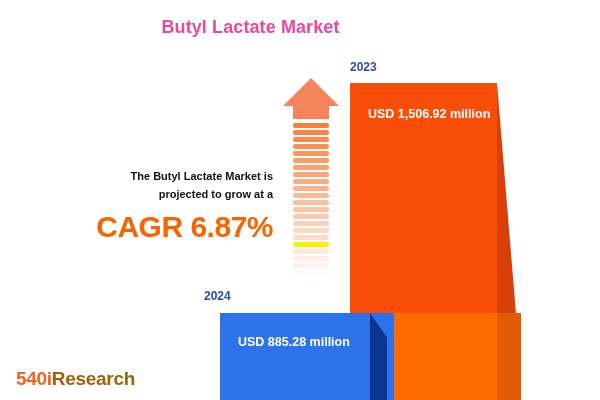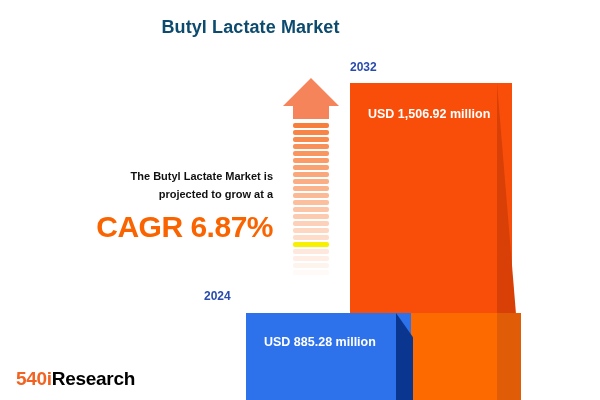--- a/index.html
+++ b/index.html
@@ -22,21 +22,21 @@
 
   
   .chart-title {
     position: absolute;
     left: 0;
     top: 17px;
     width: 501px;
     text-align: center;
     font-size: 18px;
     font-weight: bold;
-    color: #0c4a6e;
+    color: #ec4899;
     letter-spacing: 0.1px;
   }
 
   
   .arrow-wrap {
     position: absolute;
     left: 283px;
     top: 78px;
     width: 56px;
     height: 215px;
@@ -93,21 +93,20 @@
     font-weight: bold;
     color: #FA6400;
     letter-spacing: -0.5px;
     line-height: 34px;
     text-align: right;
   }
 
   
   .bar {
     position: absolute;
-    padding-left: 15px;
   }
   .bar-face {
     position: absolute;
     left: 0;
     top: 0;
     width: 100%;
     height: 100%;
   }
   .bar-side {
     position: absolute;
@@ -156,44 +155,43 @@
     top: 230px;
     width: 24px;
     height: 87px;
     background: #E05C06;
   }
 
   
   #bar-2024 {
     left: 220px;
     top: 313px;
-    width: 150px;
+    width: 174px;
     height: 87px;
-    margin-left: 26px;
   }
   #bar-2024 .bar-face { background: #2E72EB; }
   #bar-2024 .bar-side {
     left: 150px;
     width: 17px;
     background: #0A3690;
     clip-path: polygon(0 0, 100% 28%, 100% 100%, 0 100%);
   }
 
   
   .logo {
     position: absolute;
     left: 16px;
     top: 368px;
     font-size: 19px;
     font-weight: bold;
     letter-spacing: -0.3px;
   }
   .logo-360 { color: #F26322; }
   .logo-i { color: #F26322; }
-  .logo-research { color: #000000; }
+  .logo-research { color: #a16207; }
 </style>
 </head>
 <body>
 
 <div class="canvas">
 
   <div class="chart-title">Butyl Lactate Market</div>
 
   <div class="arrow-wrap">
     <div class="arrow-head"></div>
@@ -225,21 +223,21 @@
         <div class="arrow-bar" style="background: rgba(248, 126, 60, 0);"></div>
       </div>
   </div>
 
   <div class="cagr-block">
     <div class="cagr-line">The Butyl Lactate Market is</div>
     <div class="cagr-line">projected to grow at a</div>
     <div class="cagr-value">CAGR 6.87%</div>
   </div>
 
-  <div class="bar-year" style="left:350px; top:60px;">2032</div>
+  <div class="bar-year" style="left:350px; top:60px;">2023</div>
   <div class="bar" id="bar-2032">
     <div class="bar-face"></div>
     <div class="bar-face-lower"></div>
     <div class="bar-side"></div>
     <div class="bar-side-lower"></div>
     <div class="bar-value" style="left:18px; top:24px;">USD 1,506.92 million</div>
   </div>
 
   <div class="bar-year" style="left:204px; top:289px;">2024</div>
   <div class="bar" id="bar-2024">

